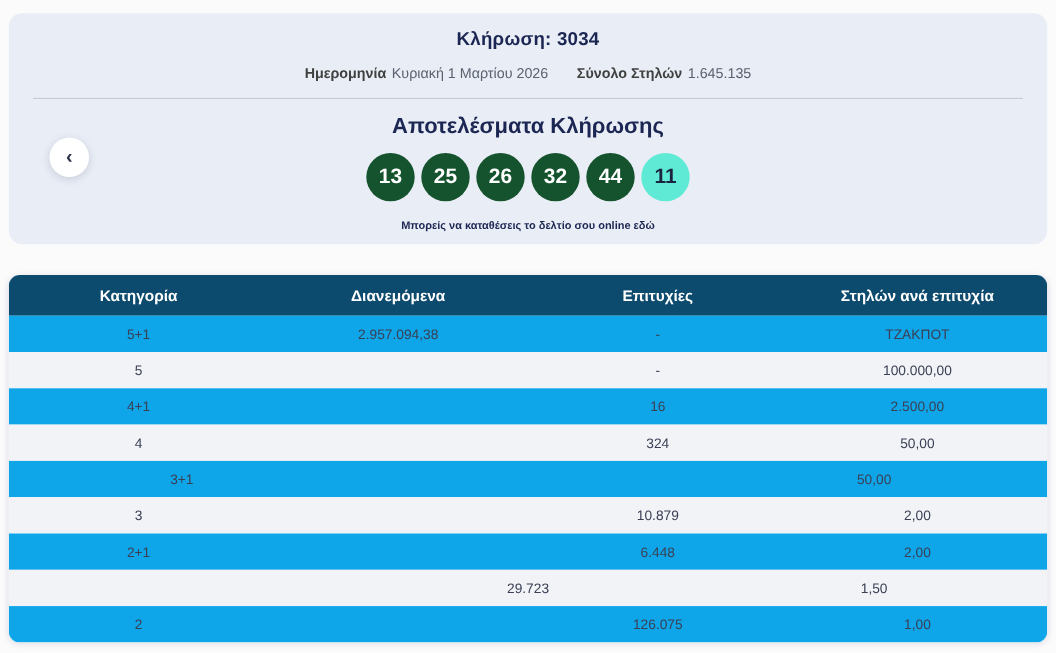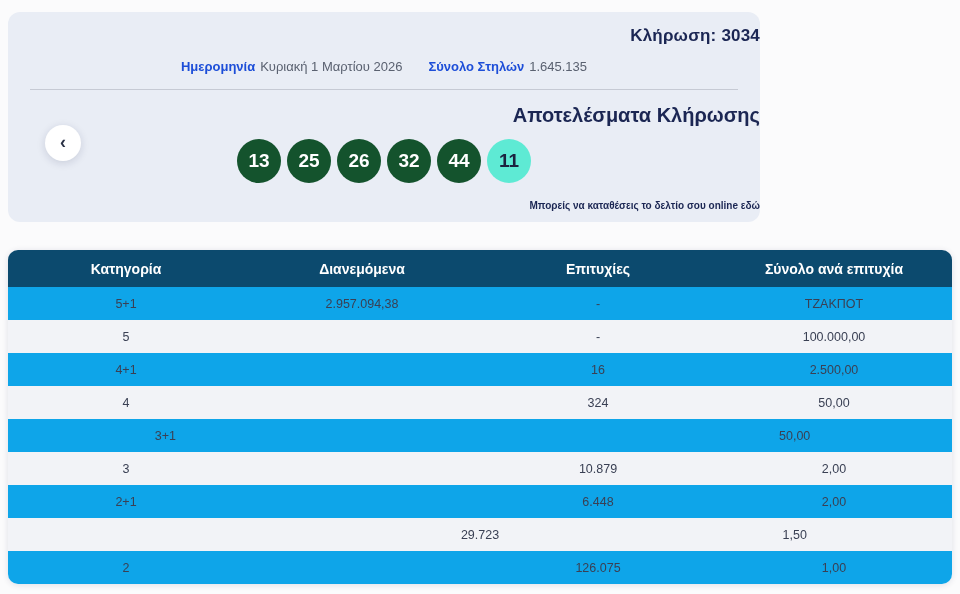--- a/index.html
+++ b/index.html
@@ -8,42 +8,42 @@
     background: #fbfbfc;
     font-family: "Liberation Sans", sans-serif;
     overflow: hidden;
     position: relative;
   }
 
   
   .top-card {
     position: absolute;
     left: 8px; top: 12px;
-    width: 752px; height: 210px;
+    width: 944px; height: 210px;
     background: #e9edf5;
     border-radius: 12px;
-    text-align: right;
+    text-align: center;
   }
   .draw-title {
     padding-top: 14px;
     font-size: 17px;
     font-weight: bold;
     color: #1b2653;
     letter-spacing: .2px;
   }
   .meta-row {
     margin-top: 13px;
     display: flex;
     justify-content: center;
     gap: 26px;
     font-size: 13px;
     color: #5a6170;
   }
   .meta-group { display: flex; gap: 5px; align-items: baseline; }
-  .meta-label { font-weight: bold; color: #1d4ed8; }
+  .meta-label { font-weight: bold; color: #404040; }
   .divider {
     margin: 15px 22px 0;
     border: none;
     border-top: 1px solid #c6cad4;
     height: 0;
   }
   .results-title {
     margin-top: 14px;
     font-size: 20px;
     font-weight: bold;
@@ -176,21 +176,21 @@
 
 <button class="prev-button">
   <span class="chevron">‹</span>
 </button>
 
 <section class="prize-table">
   <div class="thead">
     <div class="th">Κατηγορία</div>
     <div class="th">Διανεμόμενα</div>
     <div class="th">Επιτυχίες</div>
-    <div class="th">Σύνολο ανά επιτυχία</div>
+    <div class="th">Στηλών ανά επιτυχία</div>
   </div>
   <div class="tbody">
     <div class="tr">
       <div class="td">5+1</div>
       <div class="td">2.957.094,38</div>
       <div class="td">-</div>
       <div class="td">ΤΖΑΚΠΟΤ</div>
     </div>
     <div class="tr">
       <div class="td">5</div>

